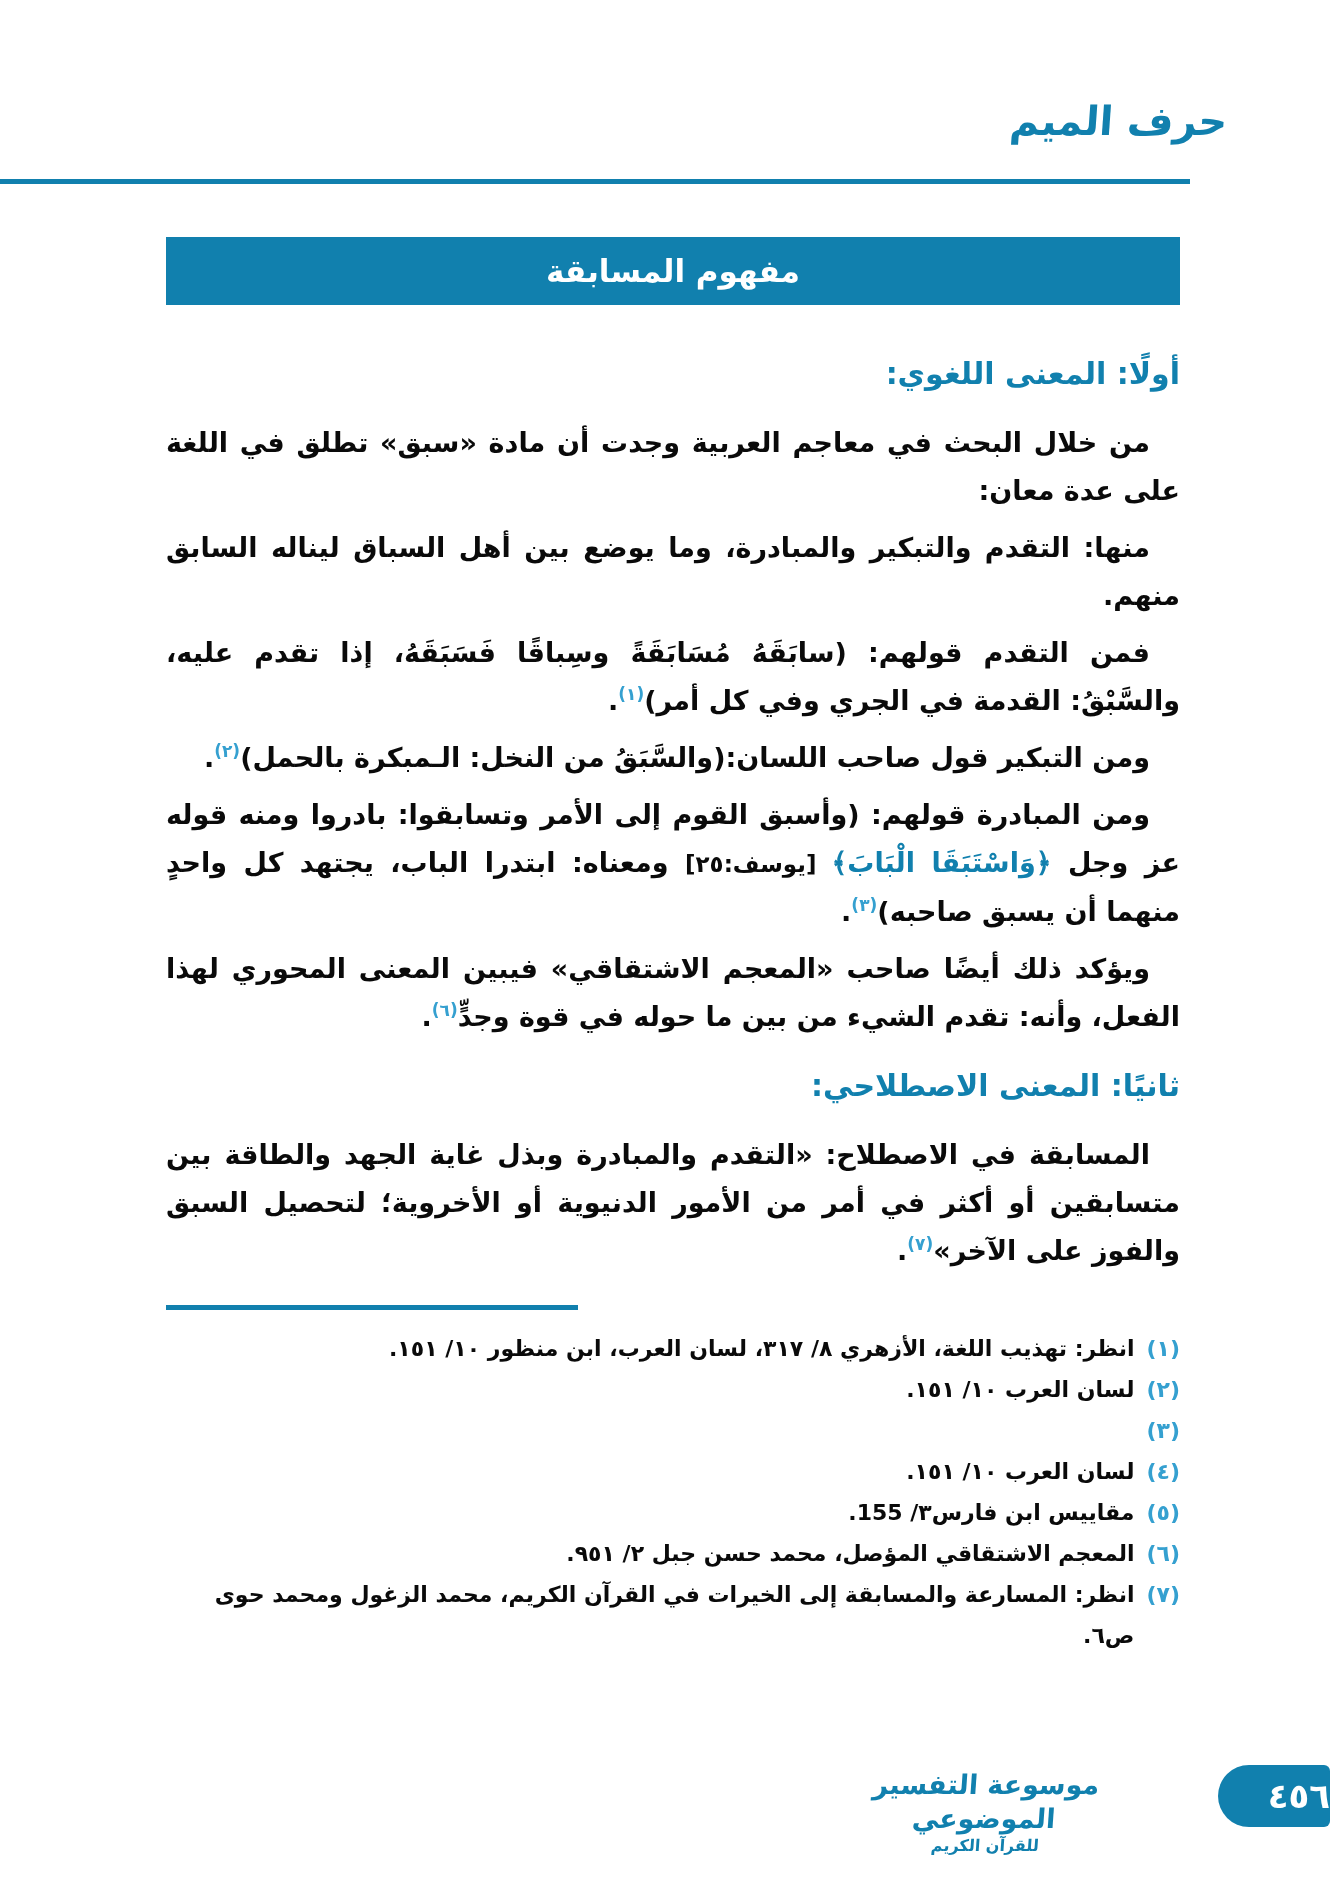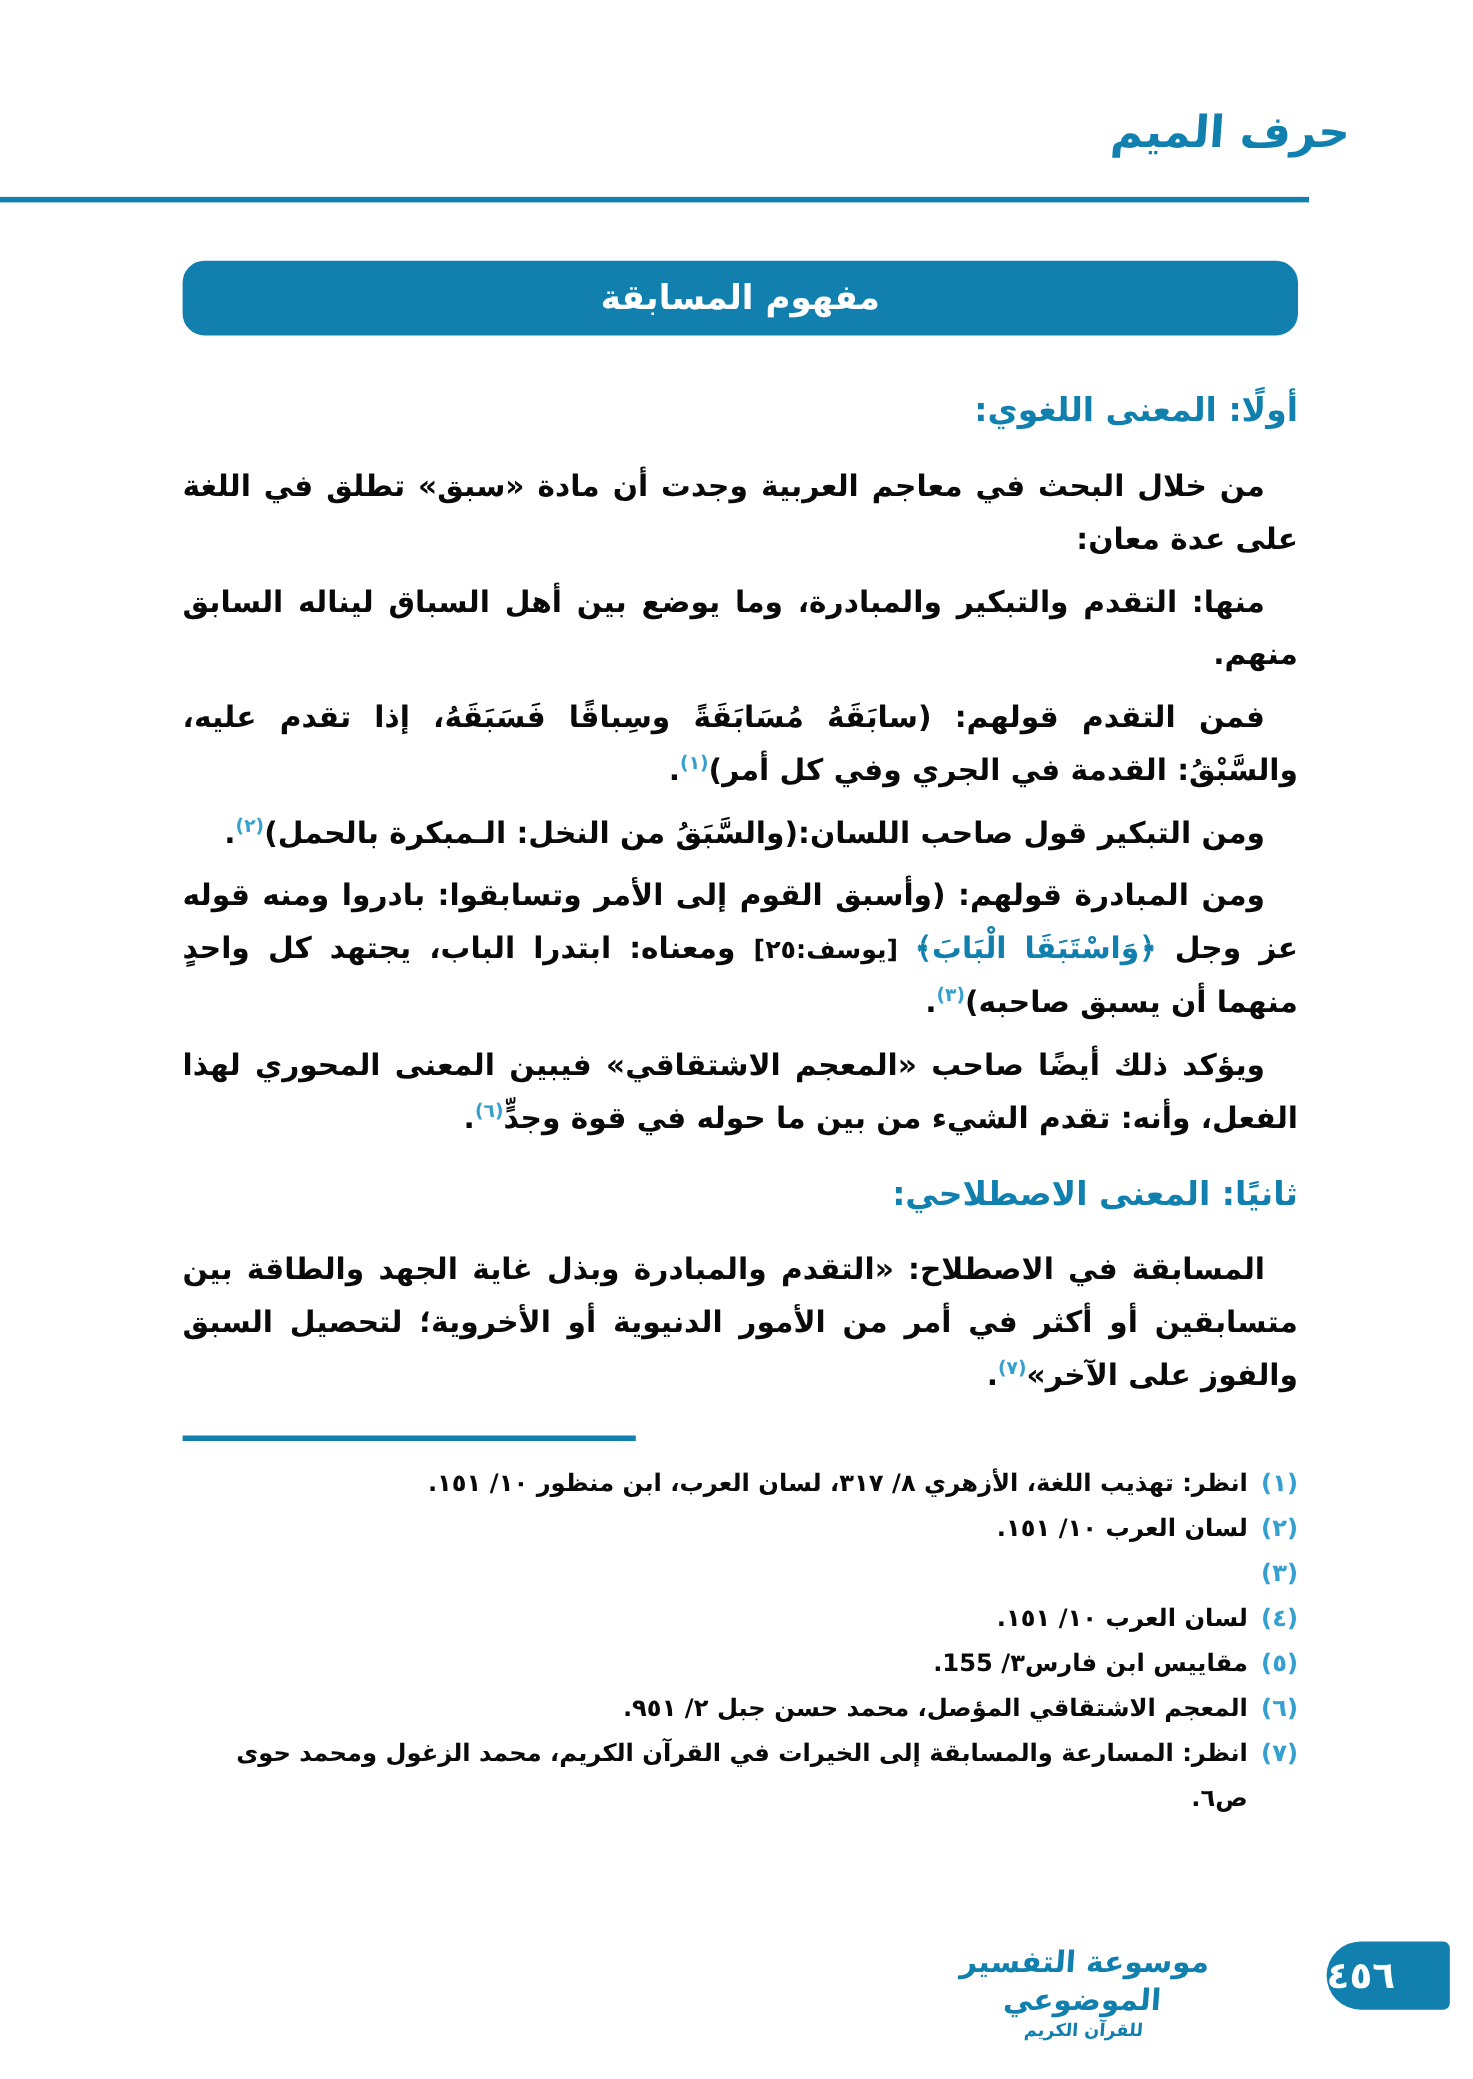--- a/index.html
+++ b/index.html
@@ -26,21 +26,20 @@
     position:absolute;top:179px;left:0;
     width:1190px;height:5px;background:var(--teal);
   }
   .sheet{
     position:absolute;top:237px;right:159px;left:166px;
   }
   .banner{
     height:68px;background:var(--teal);
     display:flex;align-items:center;justify-content:center;
     margin-bottom:48px;
-    border-radius:20px;
   }
   .banner-title{
     color:#fff;font-size:31px;font-weight:bold;
   }
   .section-heading{
     color:var(--teal);font-size:30px;font-weight:bold;
     margin:0 0 24px 0;line-height:1.4;
   }
   section + section .section-heading{margin-top:24px;}
   .para{
@@ -61,23 +60,23 @@
   .footnotes{font-size:22px;font-weight:bold;line-height:41px;color:var(--text);}
   .fn-row{display:flex;gap:12px;align-items:baseline;}
   .fn-num{color:var(--tealLight);white-space:nowrap;}
   .publisher-logo{
     position:absolute;top:1768px;right:219px;width:270px;
     text-align:center;color:var(--teal);
   }
   .logo1{font-size:27px;font-weight:bold;line-height:1.25;transform:skewX(-4deg);}
   .logo2{font-size:16px;font-weight:bold;transform:skewX(-4deg);}
   .page-badge{
-    position:absolute;top:1765px;right:21px;width:112px;height:62px;
+    position:absolute;top:1765px;right:9px;width:112px;height:62px;
     background:var(--teal);border-radius:31px 6px 6px 31px;
-    display:flex;align-items:center;justify-content:flex-end;
+    display:flex;align-items:center;justify-content:flex-start;
   }
   .page-num{color:#fff;font-size:34px;font-weight:bold;}
 </style>
 </head>
 <body>
 
 <div class="chapter-callig">حرف الميم</div>
 
 <div class="header-rule"></div>
 

